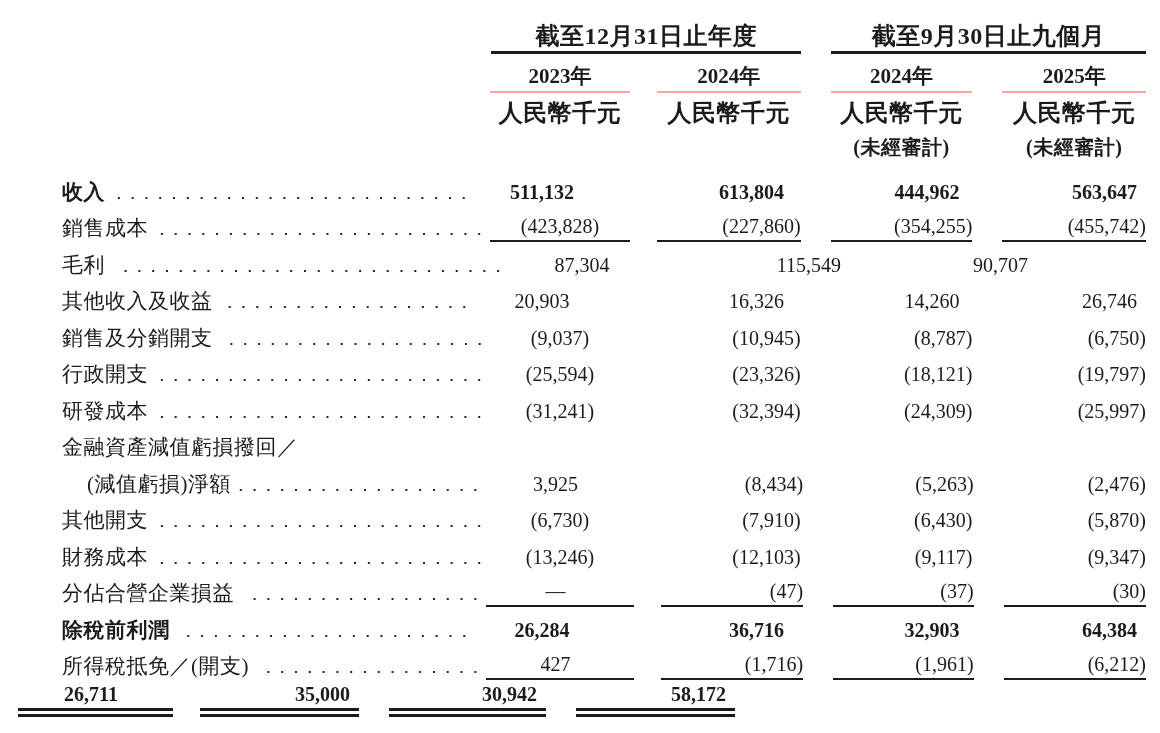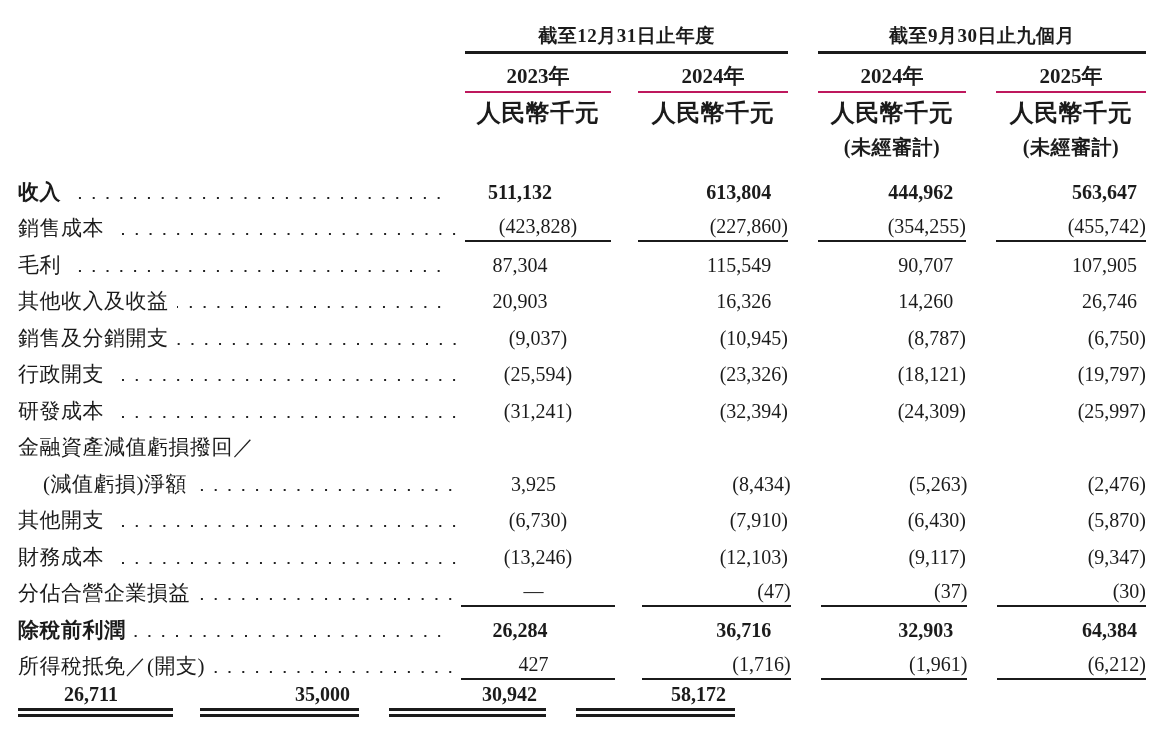--- a/index.html
+++ b/index.html
@@ -6,34 +6,34 @@
   body {
     width: 1160px; height: 733px;
     background: #ffffff;
     color: #1b1b1b;
     font-family: "Liberation Serif", "DejaVu Serif", serif;
     overflow: hidden;
   }
   .page { padding: 14px 14px 0 18px; width: 1128px; }
 
   
-  .c-label { width: 447px; display: flex; align-items: center; }
+  .c-label { width: 447px; display: flex; align-items: center; margin-left: 44px; }
   .c-v  { width: 146px; text-align: center; }
   .c-v2 { width: 150px; margin-left: 27px; text-align: right; }
   .c-v3 { width: 148px; margin-left: 30px; text-align: right; }
   .c-v4 { width: 150px; margin-left: 30px; text-align: right; }
 
   
   .hrow { display: flex; align-items: flex-end; font-weight: 700; }
   .h-groups { height: 40px; }
-  .group { text-align: center; border-bottom: 3px solid #1b1b1b; font-size: 19px; line-height: 30px; letter-spacing: 0.5px; }
+  .group { text-align: center; border-bottom: 3px solid #1b1b1b; font-size: 24px; line-height: 30px; letter-spacing: 0.5px; }
   .g1 { width: 323px; }
   .g2 { width: 328px; margin-left: 30px; }
   .h-years { height: 39px; }
-  .h-years .yr { border-bottom: 2px solid #be185d; font-size: 21px; line-height: 30px; text-align: center; }
+  .h-years .yr { border-bottom: 2px solid #fca5a5; font-size: 21px; line-height: 30px; text-align: center; }
   .h-unit { height: 34px; }
   .h-unit .unit { font-size: 24px; line-height: 28px; text-align: center; letter-spacing: 0.5px; }
   .h-unaud { height: 34px; }
   .h-unaud .unaud { font-size: 20px; line-height: 28px; text-align: center; letter-spacing: 0.5px; }
 
   
   .tbody { margin-top: 8px; }
   .row { display: flex; align-items: flex-end; height: 36.5px; }
   .lbl { font-size: 21px; line-height: 27px; letter-spacing: 0.5px; white-space: nowrap; }
   .val { font-size: 20px; line-height: 27px; padding-right: 9px; white-space: nowrap; }
@@ -115,21 +115,20 @@
     </div>
 
     <div class="row">
       <div class="c-label">
           <span class="lbl">毛利</span>
           <span class="leader"></span>
         </div>
       <div class="c-v val">87,304</div>
       <div class="c-v2 val">115,549</div>
       <div class="c-v3 val">90,707</div>
-      <div class="c-v4 val">107,905</div>
     </div>
 
     <div class="row">
       <div class="c-label">
           <span class="lbl">其他收入及收益</span>
           <span class="leader"></span>
         </div>
       <div class="c-v val">20,903</div>
       <div class="c-v2 val">16,326</div>
       <div class="c-v3 val">14,260</div>

